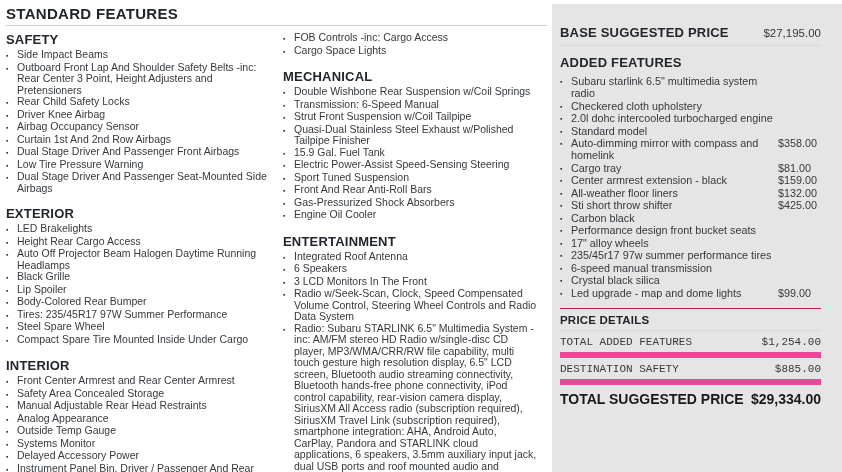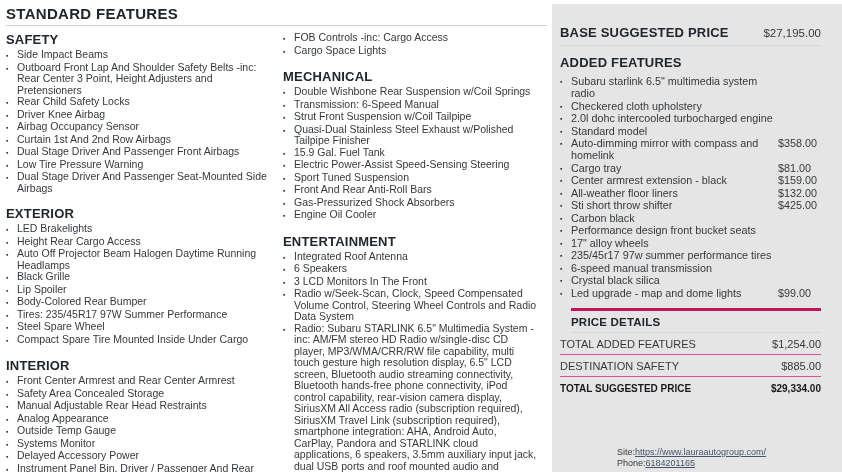--- a/index.html
+++ b/index.html
@@ -34,26 +34,26 @@
   .base-row { display:flex; justify-content:space-between; align-items:baseline;
     border-bottom:1px solid #d7d9db; padding-bottom:5px; }
   .base-label { font-size:13px; font-weight:bold; color:#21262c; letter-spacing:.2px; }
   .base-price { font-size:11.5px; color:#35393d;margin-top:16px; }
   .added-heading { font-size:13px; font-weight:bold; color:#21262c; margin:9px 0 5px; letter-spacing:.2px; }
   .arow { display:flex; align-items:flex-start; font-size:10.8px; line-height:12.3px; }
   .alabel-wrap { display:flex; width:218px; }
   .alabel { flex:1; }
   .aprice { flex:1; text-align:left; white-space:nowrap; }
   .pd-heading { font-size:11.5px; font-weight:bold; color:#21262c; letter-spacing:.2px;
-    border-top:3px solid #be185d; border-bottom:1px solid #d7d9db;
-    margin-top:9px; padding:5px 0 4px;margin-left:11px; }
+    border-top:1px solid #be185d; border-bottom:1px solid #d7d9db;
+    margin-top:9px; padding:5px 0 4px; }
   .pd-row { display:flex; justify-content:space-between; font-size:11px;
-    border-bottom:1px solid #ec4899; padding:5px 0 4px; }
+    border-bottom:6px solid #ec4899; padding:5px 0 4px;font-family:Liberation Mono, monospace; }
   .total-row { display:flex; justify-content:space-between; padding:6px 0 0;
-    font-size:10px; font-weight:bold; color:#17191c; }
+    font-size:14px; font-weight:bold; color:#17191c; }
   .panel-footer { position:absolute; left:65px; top:443px; font-size:9px; line-height:11px; color:#35393d; }
   .panel-footer a { color:#44546a; text-decoration:underline; cursor:pointer; }
 </style>
 </head>
 <body>
 
 <div class="page">
 
   <div class="features">
     <div class="features-title">STANDARD FEATURES</div>
@@ -401,19 +401,15 @@
         <div class="pd-row">
         <span class="pd-label">DESTINATION SAFETY</span>
         <span class="pd-price">$885.00</span>
       </div>
       </div>
     <div class="total-row">
       <span>TOTAL SUGGESTED PRICE</span>
       <span>$29,334.00</span>
     </div>
 
-    <div class="panel-footer">
-      <div><span>Site:</span><a>https://www.lauraautogroup.com/</a></div>
-      <div><span>Phone:</span><a>6184201165</a></div>
-    </div>
   </div>
 
 </div>
 
 </body></html>

